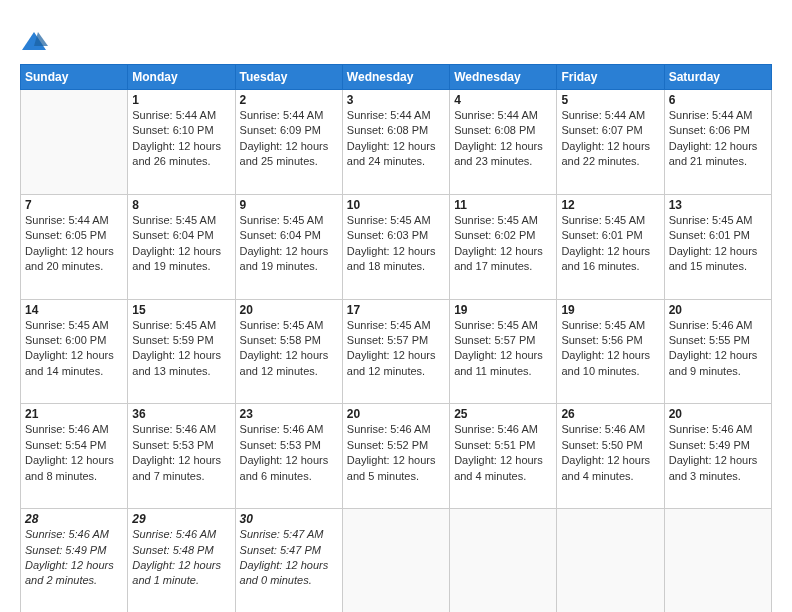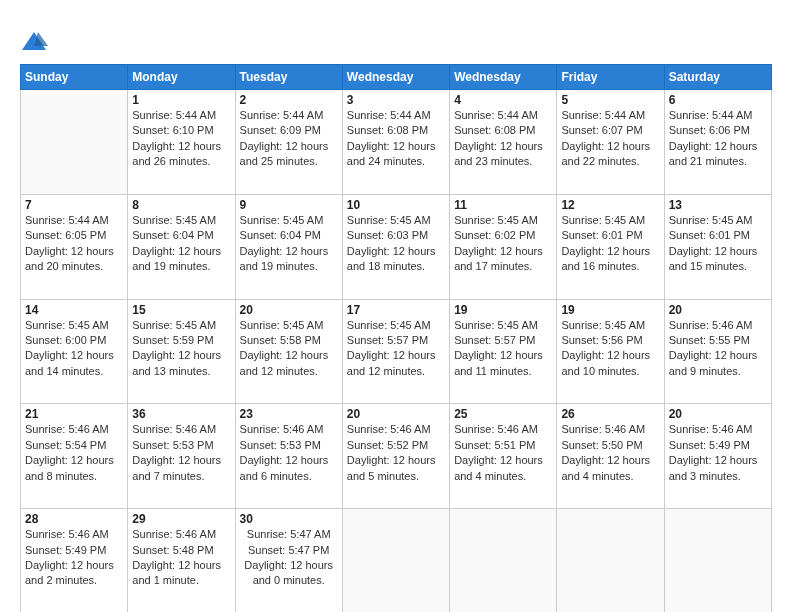--- a/index.html
+++ b/index.html
@@ -87,20 +87,21 @@
     .day-info {
       font-size: 11px;
       color: #333;
       line-height: 1.4;
     }
     .empty-cell {
       background: #f9f9f9;
     }
     .last-row td {
       height: 70px;
+      font-style: italic;
     }
   </style>
 </head>
 <body>
 
 <div class="page">
   <div class="header">
     <div class="logo">
       <svg class="logo-icon" viewBox="0 0 28 28">
         <polygon points="14,4 26,22 2,22" fill="#2a7fd4"></polygon>
@@ -338,21 +339,21 @@
           </td>
           <td>
             <span class="day-num">29</span>
             <div class="day-info" style="white-space: pre-line;">Sunrise: 5:46 AM
 Sunset: 5:48 PM
 Daylight: 12 hours
 and 1 minute.</div>
           </td>
           <td>
             <span class="day-num">30</span>
-            <div class="day-info" style="white-space: pre-line; text-align: center;">Sunrise: 5:47 AM
+            <div class="day-info" style="white-space: pre-line;">Sunrise: 5:47 AM
 Sunset: 5:47 PM
 Daylight: 12 hours
 and 0 minutes.</div>
           </td>
           <td class="empty-cell"></td>
           <td class="empty-cell"></td>
           <td class="empty-cell"></td>
           <td class="empty-cell"></td>
         </tr>
       </tbody>

